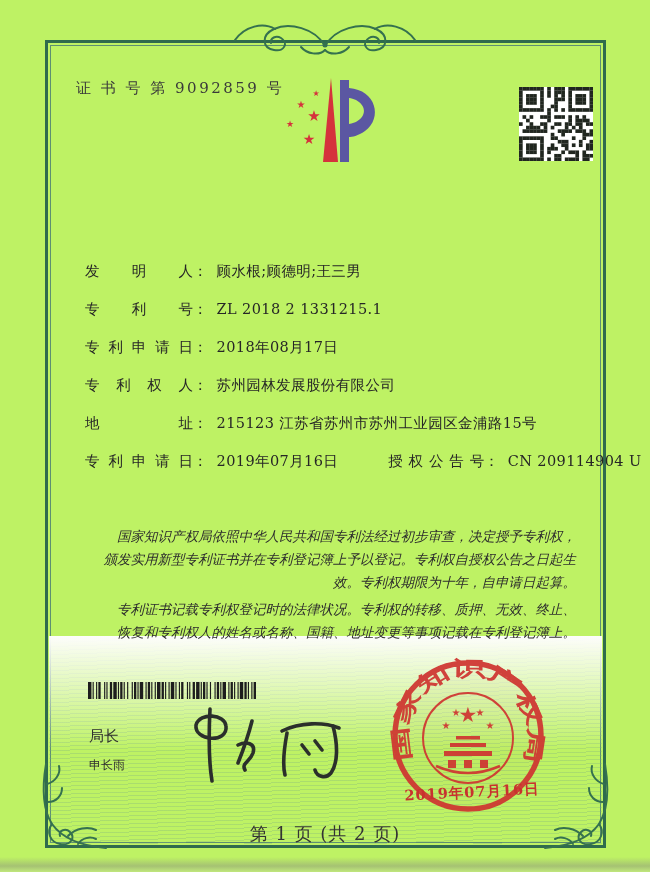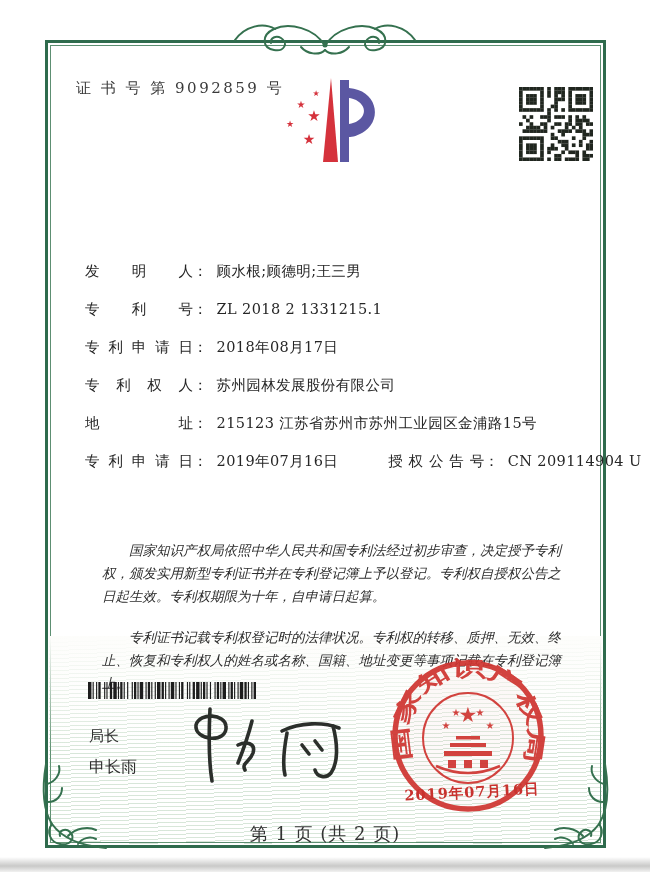--- a/index.html
+++ b/index.html
@@ -1,17 +1,17 @@
 <!DOCTYPE html>
 <html><head>
 <meta charset="utf-8">
 <style>
   * { margin:0; padding:0; box-sizing:border-box; }
   body { background:#e9e9e7; font-family:"DejaVu Serif","Liberation Serif",serif; }
-  .page { position:relative; width:650px; height:872px; background:#ffffff; overflow:hidden;
+  .page { position:relative; width:650px; height:872px; background:#bef264; overflow:hidden;
           margin:0 auto; color:#232323; }
 
   
   .frame-outer { position:absolute; left:45px; top:40px; right:44px; bottom:24px;
                  border:3px solid #2f6b4d; }
   .frame-inner { position:absolute; left:2px; top:2px; right:2px; bottom:2px;
                  border:1px solid #5d8f72; }
   .top-orn { position:absolute; left:227px; top:16px; width:196px; height:52px; }
   .corner-orn { position:absolute; width:72px; height:90px; bottom:20px; }
   .corner-orn.left { left:38px; }
@@ -37,27 +37,27 @@
   .flabel { display:inline-block; width:108px; text-align:justify; text-align-last:justify;
             vertical-align:top; color:#262626; }
   .flabel.narrow { width:96px; }
   .fcolon { margin-right:9px; }
   .fvalue { letter-spacing:0.4px; color:#262626; }
   .pair2 { margin-left:50px; }
 
   
   .paras { position:absolute; left:84px; top:521px; width:496px; font-size:13.5px;
            line-height:23px; font-style:italic; color:#2d2d2d; }
-  .paras p { text-indent:2em; margin:18px; }
+  .paras p { text-indent:2em; margin:4px;text-align:right; }
 
   
   .barcode { position:absolute; left:88px; top:682px; width:168px; height:17px; }
   .signer-title { position:absolute; left:89px; top:727px; font-size:15px;
                   font-family:"DejaVu Sans","Liberation Sans",sans-serif; color:#2e2e2e; }
-  .signer-name { position:absolute; left:89px; top:757px; font-size:16px;
+  .signer-name { position:absolute; left:89px; top:757px; font-size:12px;
                  font-family:Liberation Mono, monospace; color:#2e2e2e; }
   .signature { position:absolute; left:182px; top:697px; width:168px; height:94px; }
   .seal { position:absolute; left:386px; top:654px; width:164px; height:164px; opacity:0.93; }
   .seal-date { position:absolute; left:402px; top:783px; width:140px; text-align:center;
                color:#c8322e; font-size:14.5px; font-weight:bold; letter-spacing:1px;
                transform:rotate(-3deg); }
   .footer { position:absolute; left:0; right:0; top:822px; text-align:center;
             font-size:18px; color:#333; letter-spacing:1px; }
   .scan-bottom { position:absolute; left:0; right:0; bottom:0; height:15px;
     background:linear-gradient(to bottom, rgba(130,130,128,0) 0%, rgba(135,135,133,0.45) 60%,

